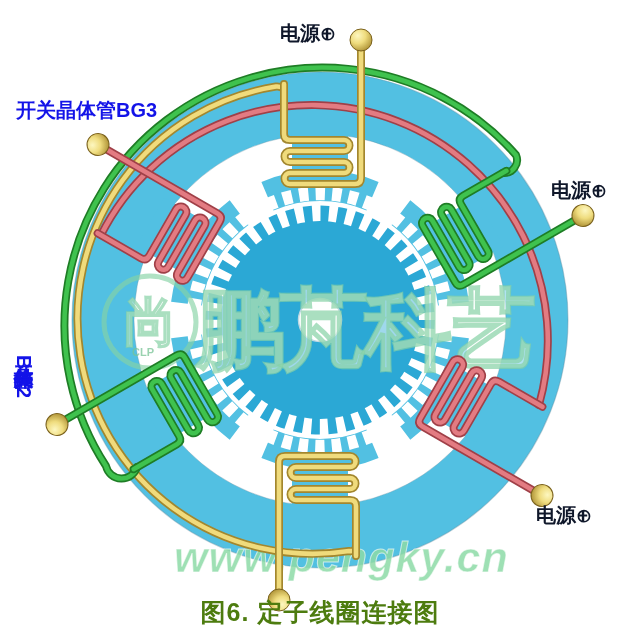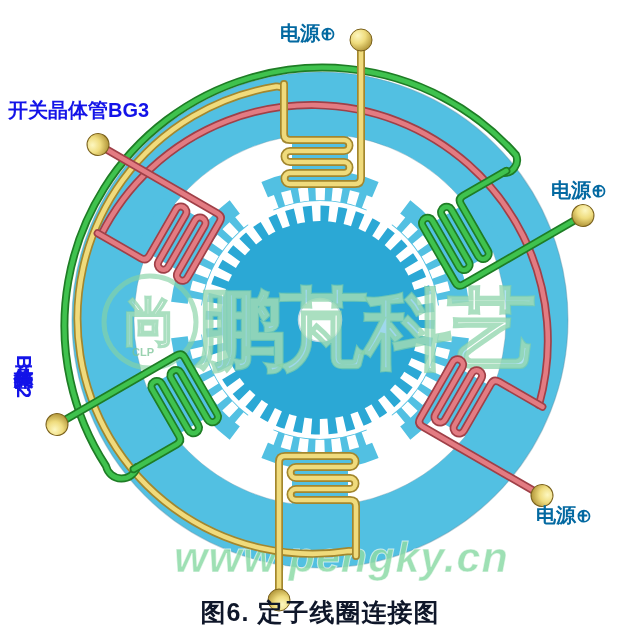--- a/index.html
+++ b/index.html
@@ -6,25 +6,25 @@
   .stage{position:relative;width:640px;height:640px;background:#fff;overflow:hidden;
          font-family:"Liberation Sans",sans-serif;}
   .stage svg{position:absolute;left:0;top:0;}
   
   .wo{fill:none;stroke-width:8;stroke-linecap:round;stroke-linejoin:round}
   .wi{fill:none;stroke-width:4.6;stroke-linecap:round;stroke-linejoin:round}
   .yo{stroke:#a3872e}.yi{stroke:#f0db7c}
   .go{stroke:#1e7d25}.gi{stroke:#3fc24e}
   .ro{stroke:#a04048}.ri{stroke:#e37b82}
   .lbl{position:absolute;font-weight:bold;font-size:20px;white-space:nowrap;line-height:1.15;}
-  .lbl-red{color:#0369a1;}
+  .lbl-red{color:#0f172a;}
   .lbl-blue{color:#1313e8;}
   .lbl-vert{writing-mode:vertical-rl;text-orientation:mixed;letter-spacing:1px;}
   .caption{position:absolute;left:0;top:596px;width:100%;text-align:center;
-           font-weight:bold;font-size:25px;color:#0f172a;letter-spacing:1px;}
+           font-weight:bold;font-size:25px;color:#4d7c0f;letter-spacing:1px;}
   .wm-brand{font-weight:bold;font-size:88px;letter-spacing:-4px;
             fill:rgba(255,255,255,0.55);stroke:rgba(134,210,165,0.7);stroke-width:2.2px;}
   .wm-logo-glyph{font-weight:bold;font-size:52px;fill:rgba(255,255,255,0.5);
             stroke:rgba(134,210,165,0.7);stroke-width:1.6px;}
   .wm-logo-sub{font-weight:bold;font-size:11px;fill:rgba(120,195,150,0.75);}
   .wm-url{font-weight:bold;font-style:italic;font-size:43px;letter-spacing:1px;
           fill:rgba(141,219,167,0.85);stroke:rgba(255,255,255,0.6);stroke-width:1px;}
 </style>
 </head>
 <body>
@@ -126,16 +126,16 @@
   <g transform="translate(320 320) rotate(180)">
     <use href="#coilP" xlink:href="#coilP" class="wo yo"></use>
         <use href="#coilP" xlink:href="#coilP" class="wi yi"></use>
     <use href="#ballC" xlink:href="#ballC"></use>
   </g>
 </svg>
 
 <div class="lbl lbl-red" style="left:280px;top:22px;">电源⊕</div>
 <div class="lbl lbl-red" style="left:551px;top:179px;">电源⊕</div>
 <div class="lbl lbl-red" style="left:536px;top:504px;">电源⊕</div>
-<div class="lbl lbl-blue" style="left:8px;top:99px;">开关晶体管BG3</div>
+<div class="lbl lbl-blue" style="left:16px;top:99px;">开关晶体管BG3</div>
 <div class="lbl lbl-blue lbl-vert" style="left:12px;top:350px;">开关晶体管BG2</div>
 <div class="caption">图6. 定子线圈连接图</div>
 </div>
 
 </body></html>

